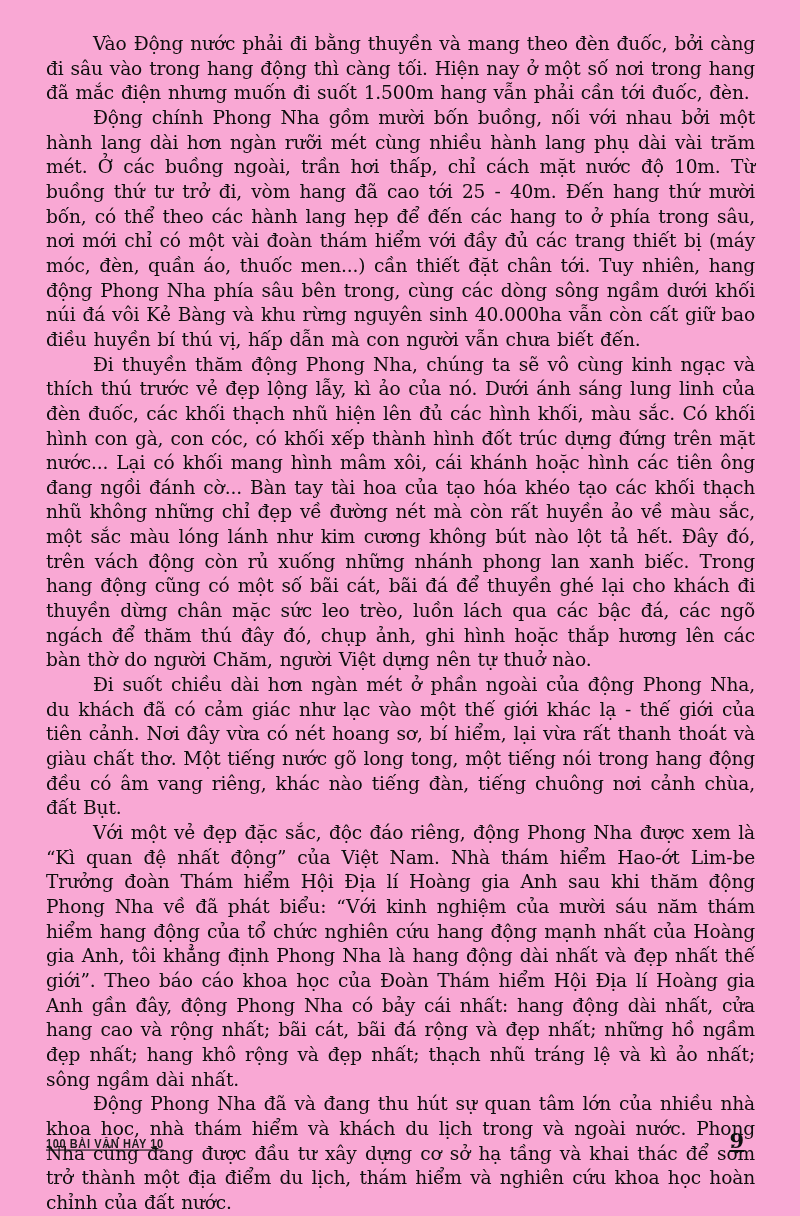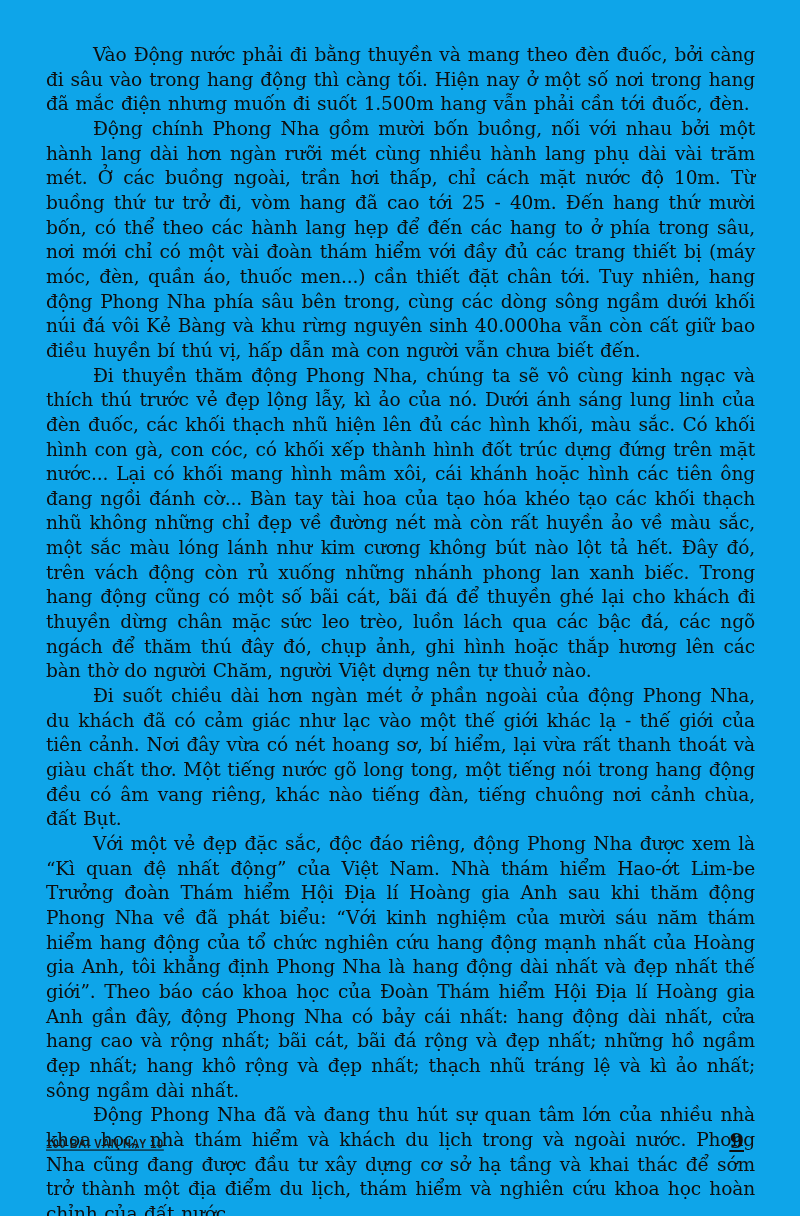--- a/index.html
+++ b/index.html
@@ -4,25 +4,25 @@
 <style>
   html, body {
     margin: 0;
     padding: 0;
     background: #ffffff;
   }
   .page {
     position: relative;
     width: 800px;
     height: 1216px;
-    background: #0ea5e9;
+    background: #f9a8d4;
     color: #0e0e0e;
     font-family: "DejaVu Serif", "Liberation Serif", serif;
     box-sizing: border-box;
-    padding: 43px 45px 0 46px;
+    padding: 32px 45px 0 46px;
     overflow: hidden;
   }
   .text-body p.para {
     margin: 0;
     font-size: 18.6px;
     line-height: 24.65px;
     text-align: justify;
     text-indent: 47px;
     letter-spacing: -0.15px;
     word-spacing: 1px;

